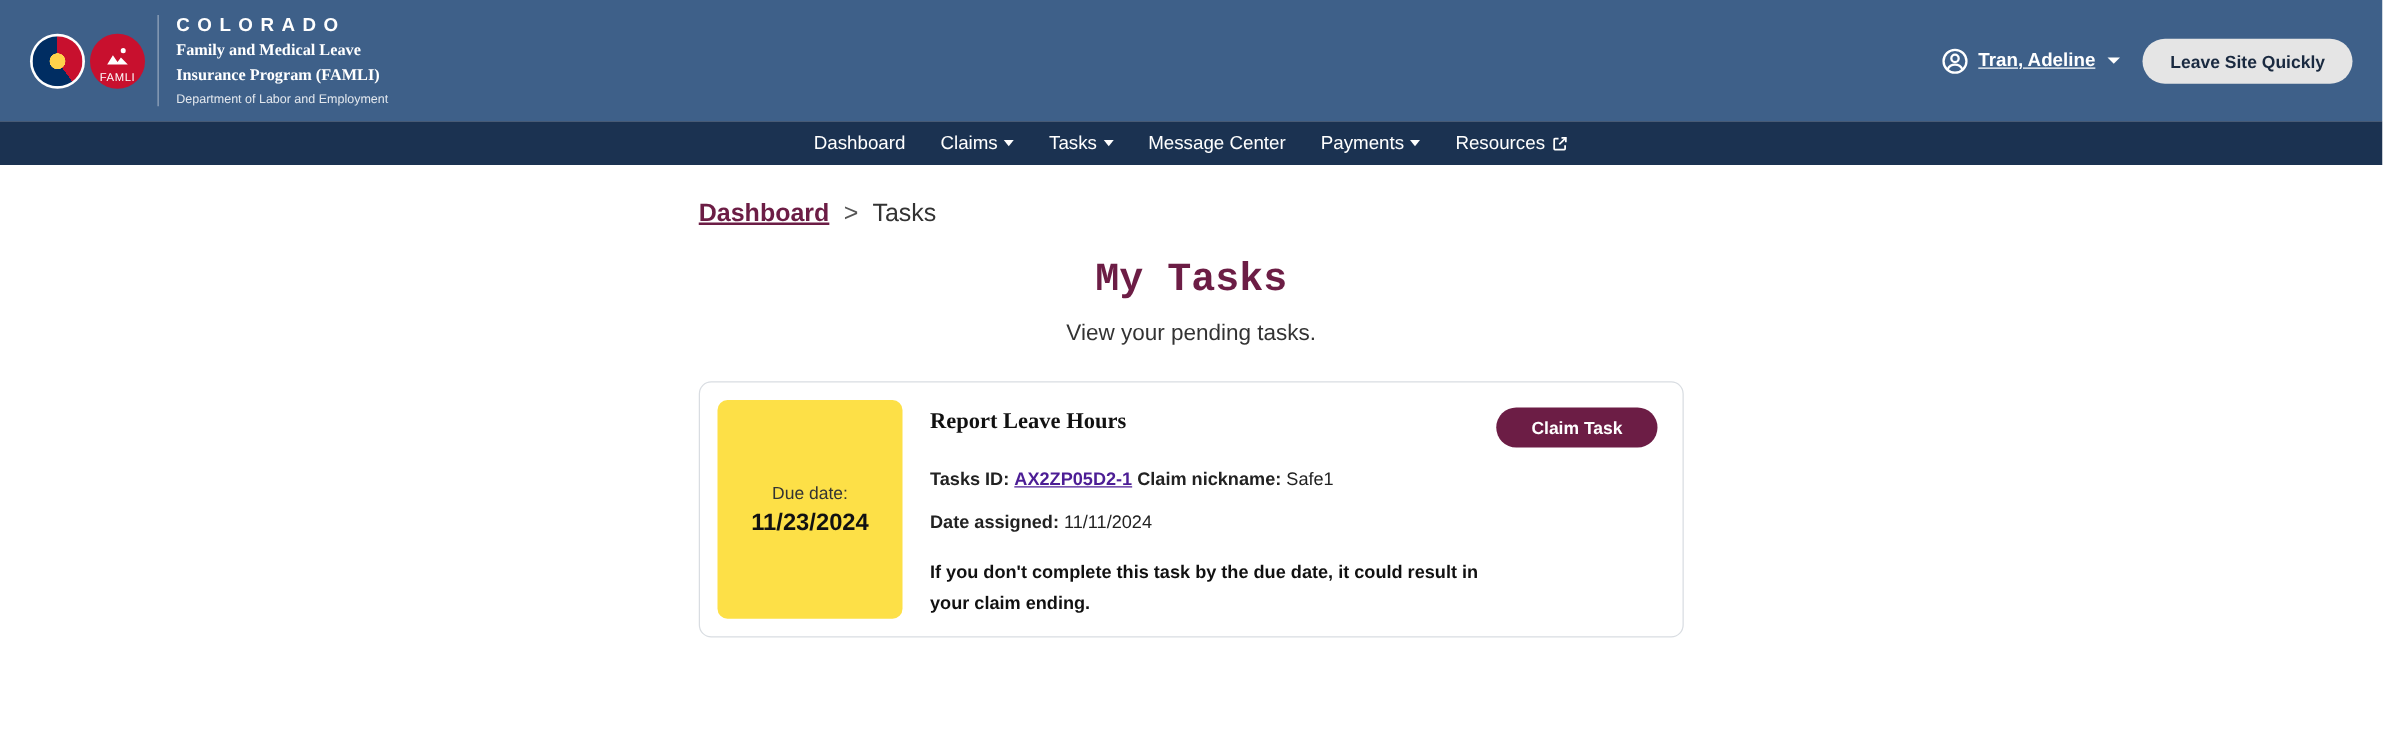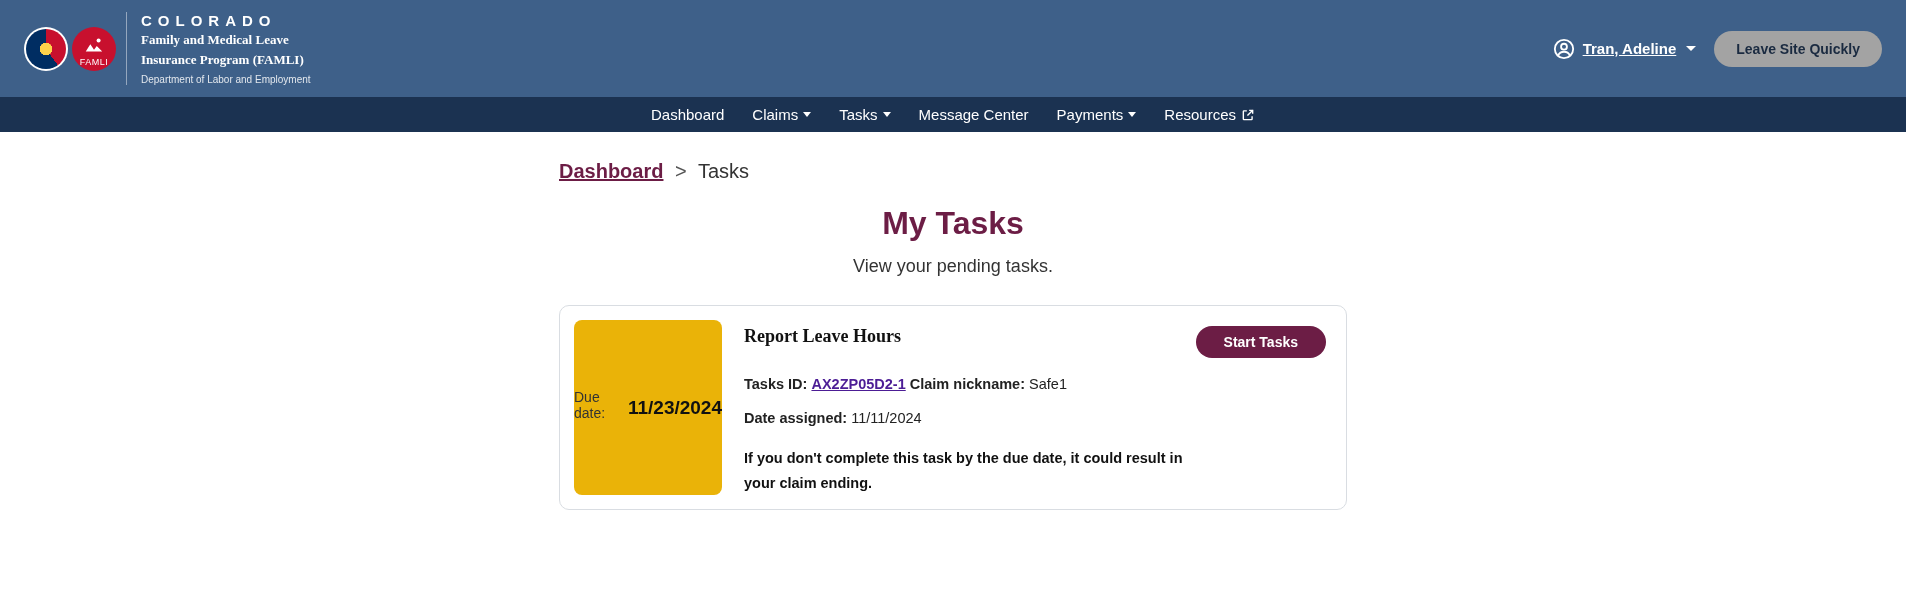--- a/index.html
+++ b/index.html
@@ -41,21 +41,21 @@
     .brand-text { border-left: 1px solid rgba(255,255,255,.45); padding-left: 14px; margin-left: 0; }
     .brand-title { letter-spacing: 6px; font-size: 15px; font-weight: 600; }
     .brand-sub { font-family: Georgia, 'Times New Roman', serif; font-size: 13px; line-height: 1.35; margin-top: 2px; font-weight: 600; }
     .brand-dept { font-size: 10px; opacity: .85; margin-top: 6px; }
 
     .header-right { display: flex; align-items: center; gap: 18px; }
     .user-link { color: #fff; text-decoration: underline; font-weight: 600; font-size: 15px; display: flex; align-items: center; gap: 8px; cursor: pointer; }
     .user-icon { width: 22px; height: 22px; }
     .caret-down { display: inline-block; width: 0; height: 0; border-left: 5px solid transparent; border-right: 5px solid transparent; border-top: 5px solid #fff; margin-left: 2px; }
     .leave-btn {
-      background: #a3a3a3; color: #1a2a40; border: none; border-radius: 999px;
+      background: #e5e5e5; color: #1a2a40; border: none; border-radius: 999px;
       padding: 10px 22px; font-weight: 700; font-size: 14px; cursor: pointer;
     }
 
     
     .navbar {
       background: #1b3251;
       display: flex; justify-content: center;
       gap: 28px;
       padding: 9px 0;
     }
@@ -67,34 +67,34 @@
     .ext-icon { width: 14px; height: 14px; }
 
     
     .content { max-width: 820px; margin: 0 auto; padding: 28px 16px 40px; }
     .breadcrumb { font-size: 20px; margin-bottom: 22px; }
     .breadcrumb a { color: #6c1d45; text-decoration: underline; font-weight: 600; }
     .breadcrumb .sep { margin: 0 6px; color: #555; }
     .breadcrumb .current { color: #333; }
 
     .page-title {
-      font-family: Liberation Sans, sans-serif;
+      font-family: Liberation Mono, monospace;
       color: #6c1d45; font-size: 32px; font-weight: 700; text-align: center;
       margin-bottom: 14px;
     }
     .page-subtitle { text-align: center; color: #333; font-size: 18px; margin-bottom: 28px; }
 
     .task-card {
       border: 1px solid #d9dde2; border-radius: 10px;
       padding: 14px; display: flex; gap: 22px; align-items: stretch;
     }
     .due-box {
-      background: #eab308; border-radius: 8px;
+      background: #fde047; border-radius: 8px;
       width: 148px; min-height: 170px;
-      display: flex; align-items: center; justify-content: center;
+      display: flex; flex-direction: column; align-items: center; justify-content: center;
       flex-shrink: 0;
     }
     .due-label { font-size: 14px; color: #333; margin-bottom: 6px; }
     .due-value { font-size: 19px; font-weight: 700; color: #111; }
 
     .task-body { flex: 1; padding-top: 6px; padding-right: 6px; position: relative; }
     .task-header-row { display: flex; justify-content: space-between; align-items: flex-start; gap: 16px; }
     .task-title { font-family: Georgia, 'Times New Roman', serif; font-size: 18px; font-weight: 700; color: #111; }
     .start-btn {
       background: #6c1d45; color: #fff; border: none; border-radius: 999px;
@@ -178,21 +178,21 @@
   <p class="page-subtitle">View your pending tasks.</p>
 
   <div class="task-card">
     <div class="due-box">
       <div class="due-label">Due date:</div>
       <div class="due-value">11/23/2024</div>
     </div>
     <div class="task-body">
       <div class="task-header-row">
         <h2 class="task-title">Report Leave Hours</h2>
-        <button class="start-btn">Start Tasks</button>
+        <button class="start-btn">Claim Task</button>
       </div>
       <div class="task-line">
         <span class="label">Tasks ID:</span>
         <a class="claim-link">AX2ZP05D2-1</a>
         <span class="label">Claim nickname:</span>
         <span>Safe1</span>
       </div>
       <div class="task-line">
         <span class="label">Date assigned:</span>
         <span>11/11/2024</span>

